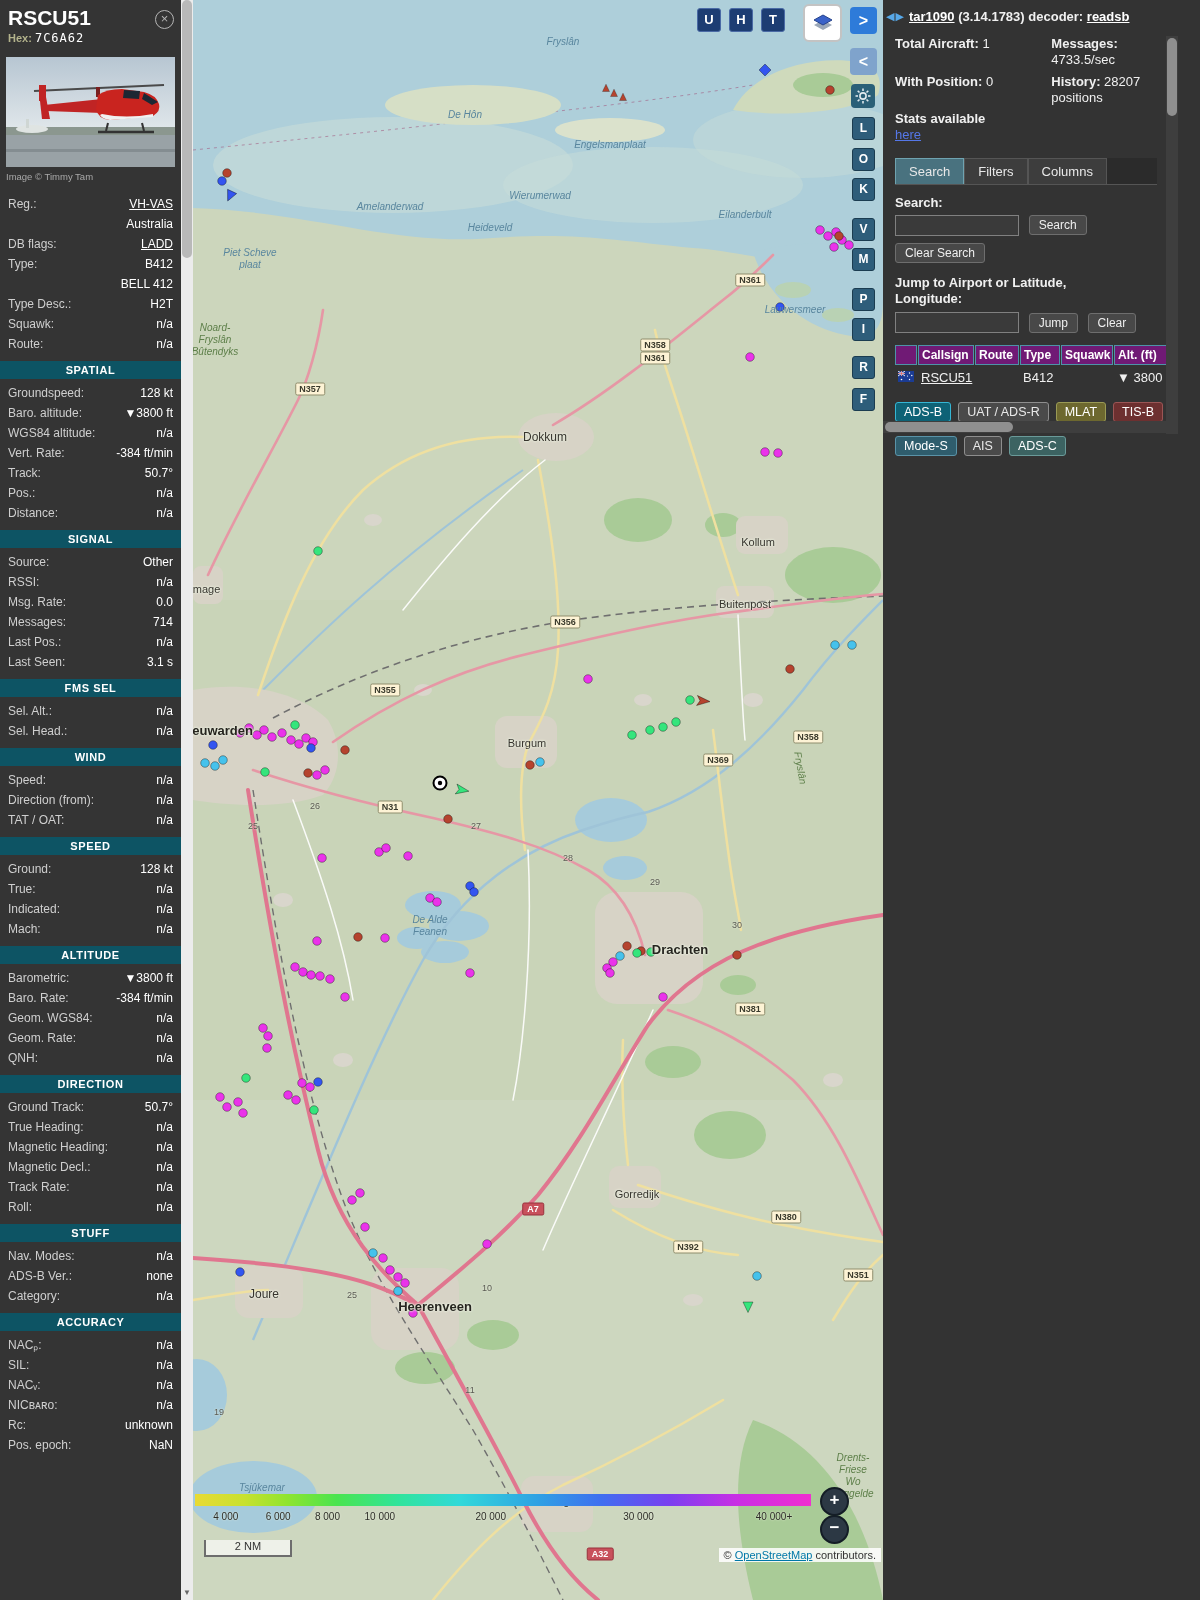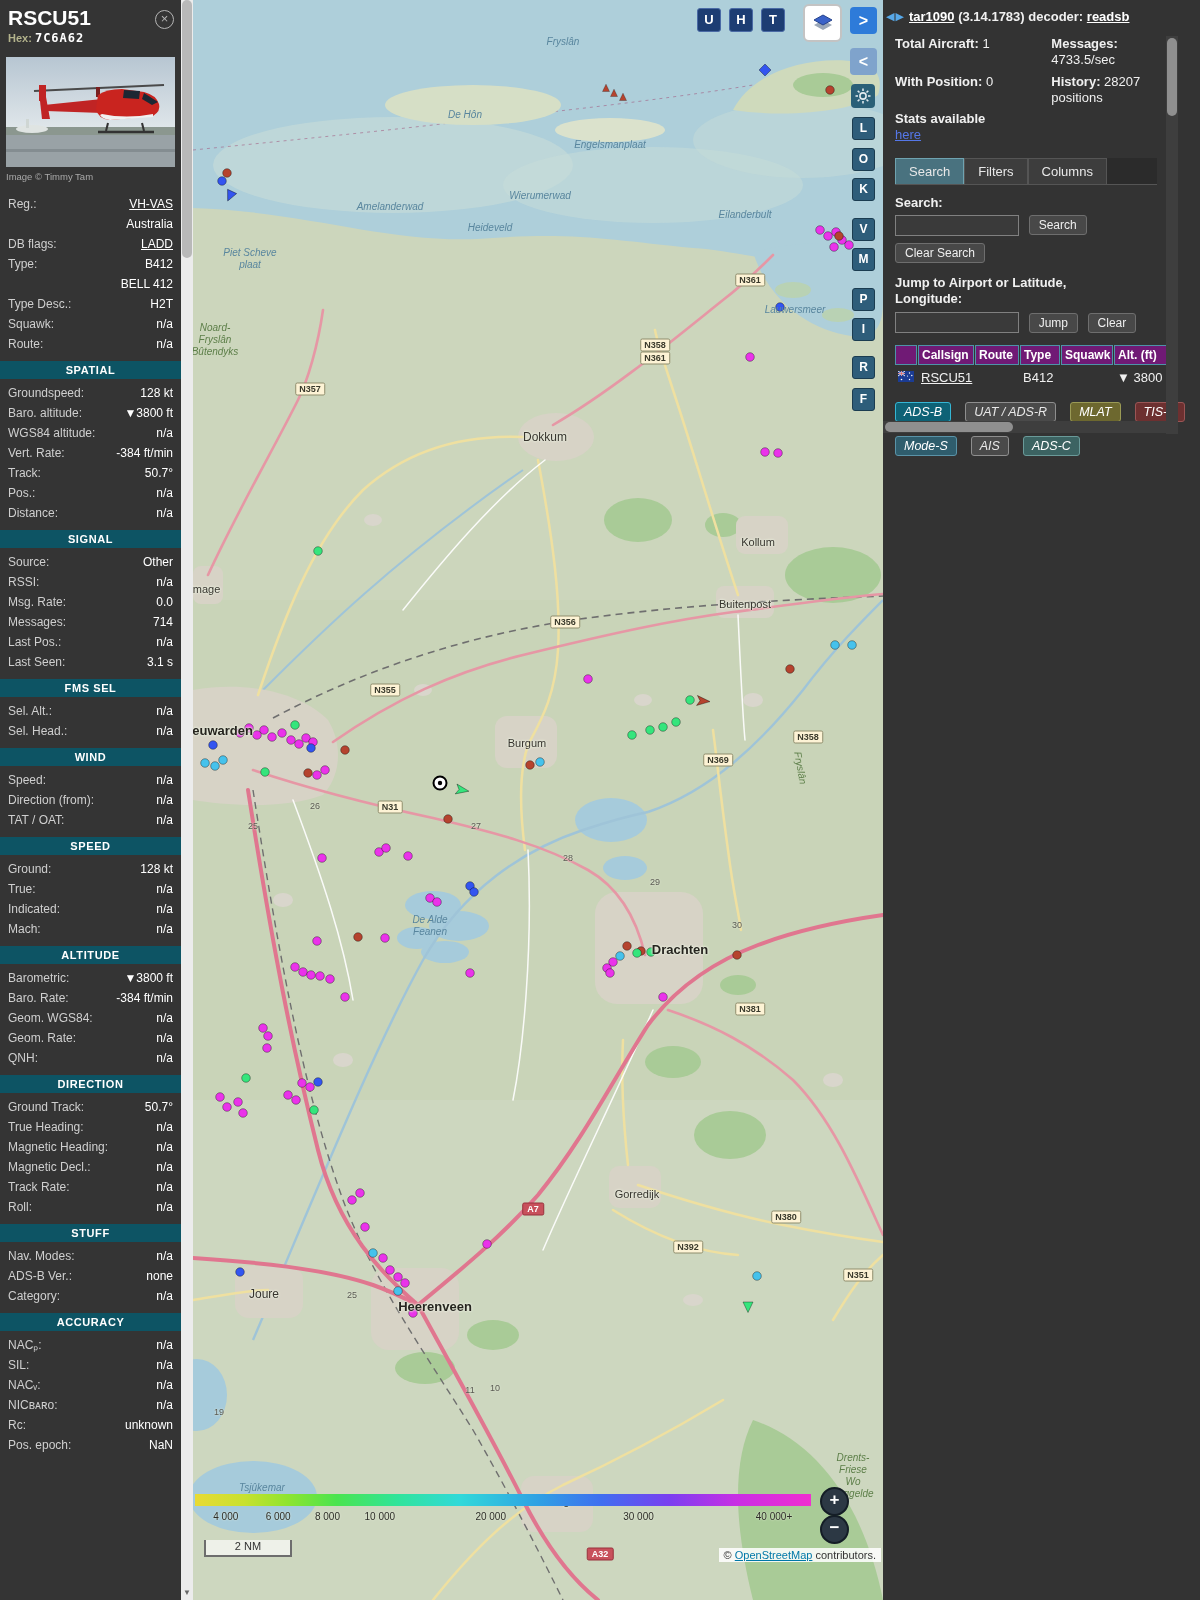--- a/index.html
+++ b/index.html
@@ -5,21 +5,21 @@
   html,body{margin:0;padding:0;background:#222;}
   #app{position:relative;width:1200px;height:1600px;overflow:hidden;background:#333;
        font-family:"Liberation Sans",sans-serif;-webkit-font-smoothing:antialiased;}
   
   #left-panel{position:absolute;left:0;top:0;width:181px;height:1600px;background:#343434;color:#eee;overflow:hidden;}
   .lp-title{font-size:21px;font-weight:bold;color:#fff;padding:6px 8px 0 8px;}
   .lp-close{position:absolute;right:7px;top:10px;width:17px;height:17px;border:1.5px solid #b5b5b5;border-radius:50%;
             color:#b5b5b5;font-size:13px;line-height:15px;text-align:center;cursor:pointer;}
   .hex-row{padding:1px 8px 0 8px;font-size:11px;}
   .hex-lbl{color:#b3b38c;font-weight:bold;}
-  .hex-val{color:#fff;font-weight:bold;font-family:"DejaVu Sans Mono",monospace;font-size:12px;letter-spacing:1px;}
+  .hex-val{color:#fff;font-weight:normal;font-family:"DejaVu Sans Mono",monospace;font-size:12px;letter-spacing:1px;}
   .lp-photo{margin:12px 6px 2px 6px;width:169px;height:110px;display:block;}
   .lp-credit{font-size:9.5px;color:#a9a9a9;padding:2px 6px 0 6px;}
   #info-rows{margin-top:12px;}
   .lp-row{display:flex;justify-content:space-between;padding:2px 8px;font-size:12px;line-height:16px;}
   .lp-lbl{color:#cfcfcf;white-space:nowrap;}
   .lp-val{color:#fff;text-align:right;white-space:nowrap;}
   .lp-link{text-decoration:underline;cursor:pointer;}
   .lp-sec{background:#0d5464;color:#fff;text-align:center;font-size:11px;font-weight:bold;letter-spacing:.6px;
           padding:3px 0;margin:7px 0 4px 0;}
   .lp-note{font-size:12px;color:#e2e2e2;text-align:center;padding:16px 12px 8px 12px;line-height:1.5;}
@@ -91,21 +91,21 @@
   
   #ac-table{margin:12px 0 0 12px;width:283px;overflow:hidden;white-space:nowrap;}
   #tbl-head{font-size:0;}
   .th{display:inline-block;background:#701a75;border:1px solid #4e93a8;color:#fff;font-size:12px;font-weight:bold;
       padding:2px 3px;margin-right:1px;box-sizing:border-box;vertical-align:top;height:20px;overflow:hidden;}
   #tbl-row{font-size:0;margin-top:3px;}
   .td{display:inline-block;font-size:13px;color:#f0f0f0;padding:2px 3px;margin-right:1px;box-sizing:border-box;
       vertical-align:middle;overflow:hidden;height:20px;}
   .td a{color:#f0f0f0;text-decoration:underline;cursor:pointer;}
   
-  .chip-row{display:flex;gap:14px;margin:14px 12px 0 12px;flex-wrap:nowrap;font-style:italic;}
+  .chip-row{display:flex;gap:7px;margin:14px 12px 0 12px;flex-wrap:nowrap;}
   .chip{font-size:12.5px;padding:2px 8px;border-radius:3px;border:1px solid #888;cursor:pointer;white-space:nowrap;}
   .chip.teal{background:#0e6276;border-color:#35b6d4;color:#fff;}
   .chip.gray{background:#4a4a4a;border-color:#8e8e8e;color:#e8e8e8;}
   .chip.olive{background:#6d682f;border-color:#9a9a55;color:#fff;}
   .chip.maroon{background:#6d3030;border-color:#9a5555;color:#fff;}
   .chip.slate{background:#2f5d6d;border-color:#5a93a8;color:#fff;}
   .chip.teal2{background:#3c6362;border-color:#6a9a99;color:#fff;}
   
   #rp-vscroll{position:absolute;left:283px;top:36px;width:12px;height:398px;background:#3e3e3e;}
   #rp-vscroll .thumb{position:absolute;left:1px;top:2px;width:10px;height:78px;background:#8f8f8f;border-radius:5px;}
@@ -644,21 +644,21 @@
         <div class="badge-n" style="left: 665px; top: 1275px;">N351</div>
         <div class="badge-a" style="left: 340px; top: 1209px;">A7</div>
         <div class="badge-a" style="left: 407px; top: 1554px;">A32</div>
         <div class="junction" style="left: 60px; top: 826px;">25</div>
         <div class="junction" style="left: 122px; top: 806px; text-align: right;">26</div>
         <div class="junction" style="left: 283px; top: 826px;">27</div>
         <div class="junction" style="left: 375px; top: 858px;">28</div>
         <div class="junction" style="left: 462px; top: 882px;">29</div>
         <div class="junction" style="left: 544px; top: 925px;">30</div>
         <div class="junction" style="left: 159px; top: 1295px;">25</div>
-        <div class="junction" style="left: 294px; top: 1388px; margin-left: 8px;">10</div>
+        <div class="junction" style="left: 294px; top: 1288px;">10</div>
         <div class="junction" style="left: 277px; top: 1390px;">11</div>
         <div class="junction" style="left: 26px; top: 1412px;">19</div>
       </div>
 
     <div id="top-btns">
         <div class="sq-btn" style="left: 504px; top: 8px;">U</div>
         <div class="sq-btn" style="left: 536px; top: 8px;">H</div>
         <div class="sq-btn" style="left: 568px; top: 8px;">T</div>
       </div>
     <div id="layers-btn">

